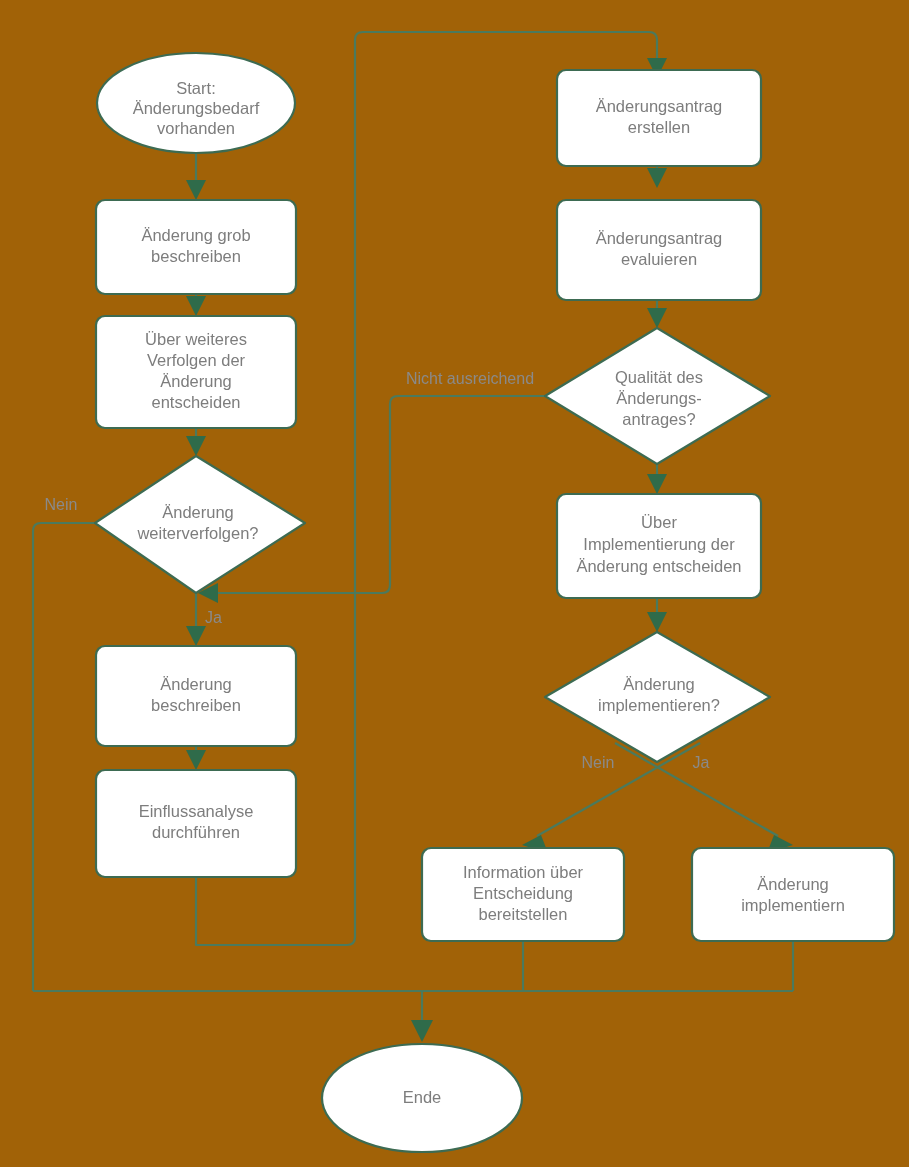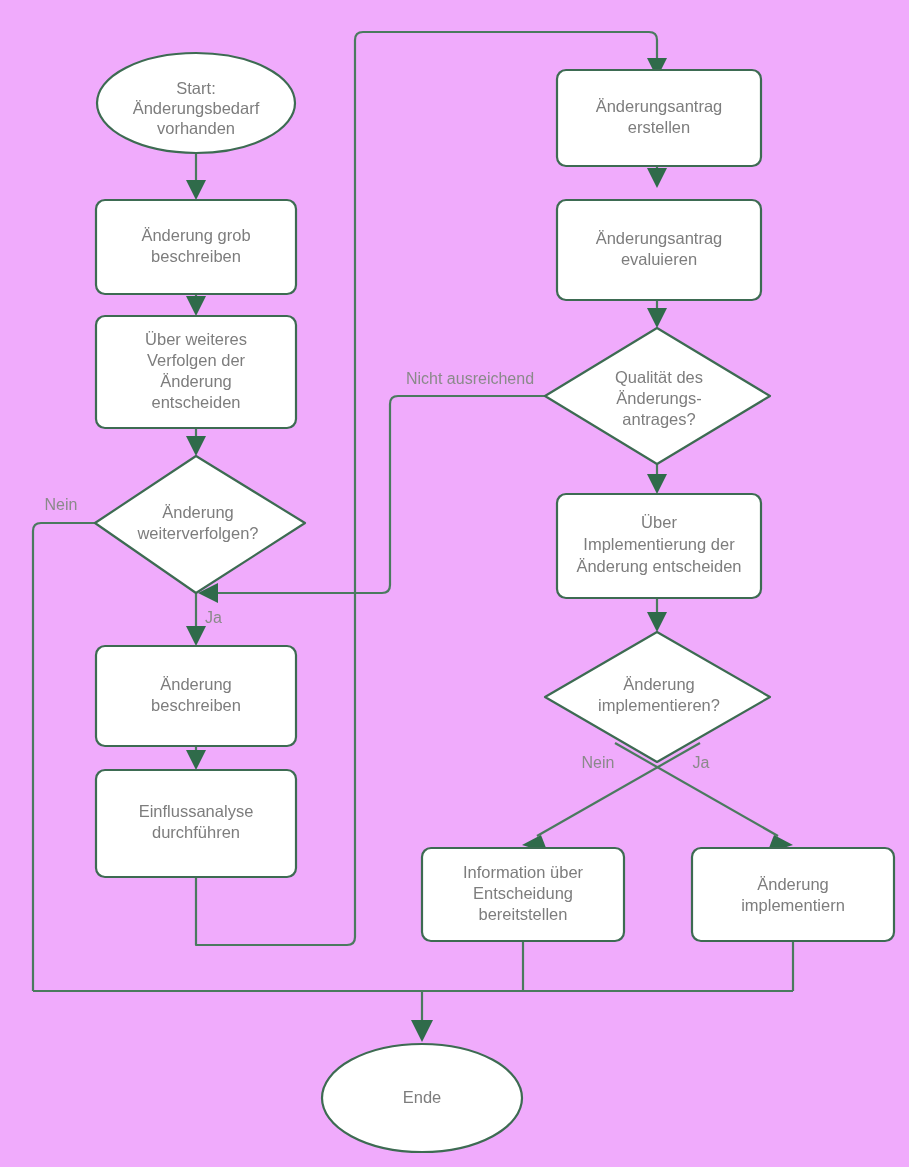--- a/index.html
+++ b/index.html
@@ -11,21 +11,21 @@
   body {
     width: 909px;
     height: 1167px;
     font-family: "Liberation Sans", "DejaVu Sans", sans-serif;
     overflow: hidden;
   }
   #flowchart-root {
     position: relative;
     width: 909px;
     height: 1167px;
-    background: #f0abfc;
+    background: #a16207;
   }
   svg#flow-svg {
     display: block;
     width: 909px;
     height: 1167px;
   }
   .node-shape {
     fill: #ffffff;
     stroke: #3d6b52;
     stroke-width: 2.2;

